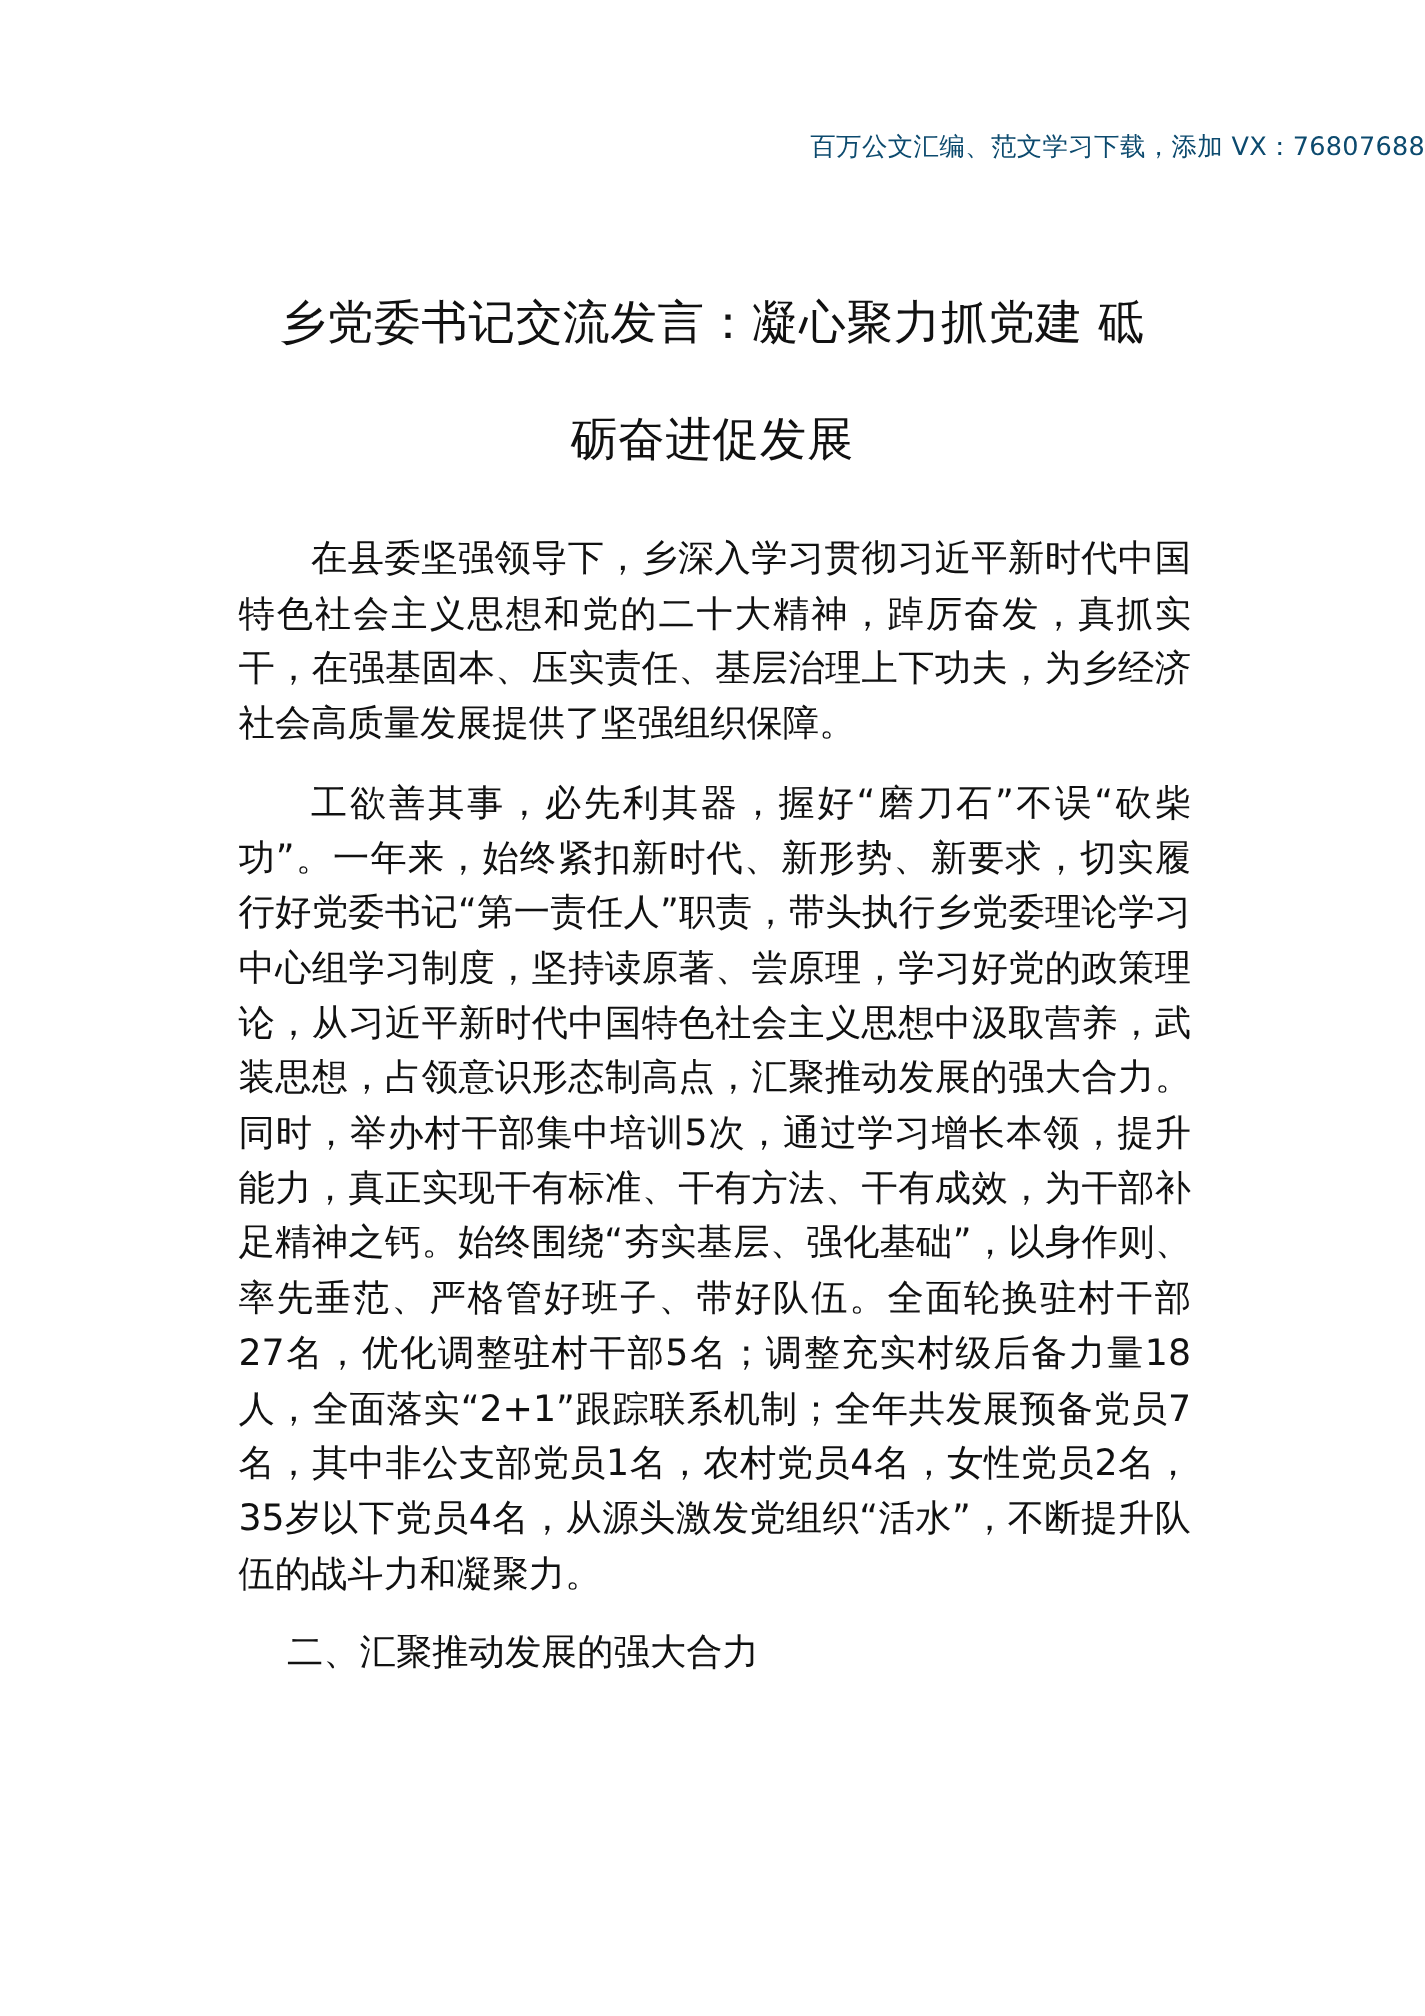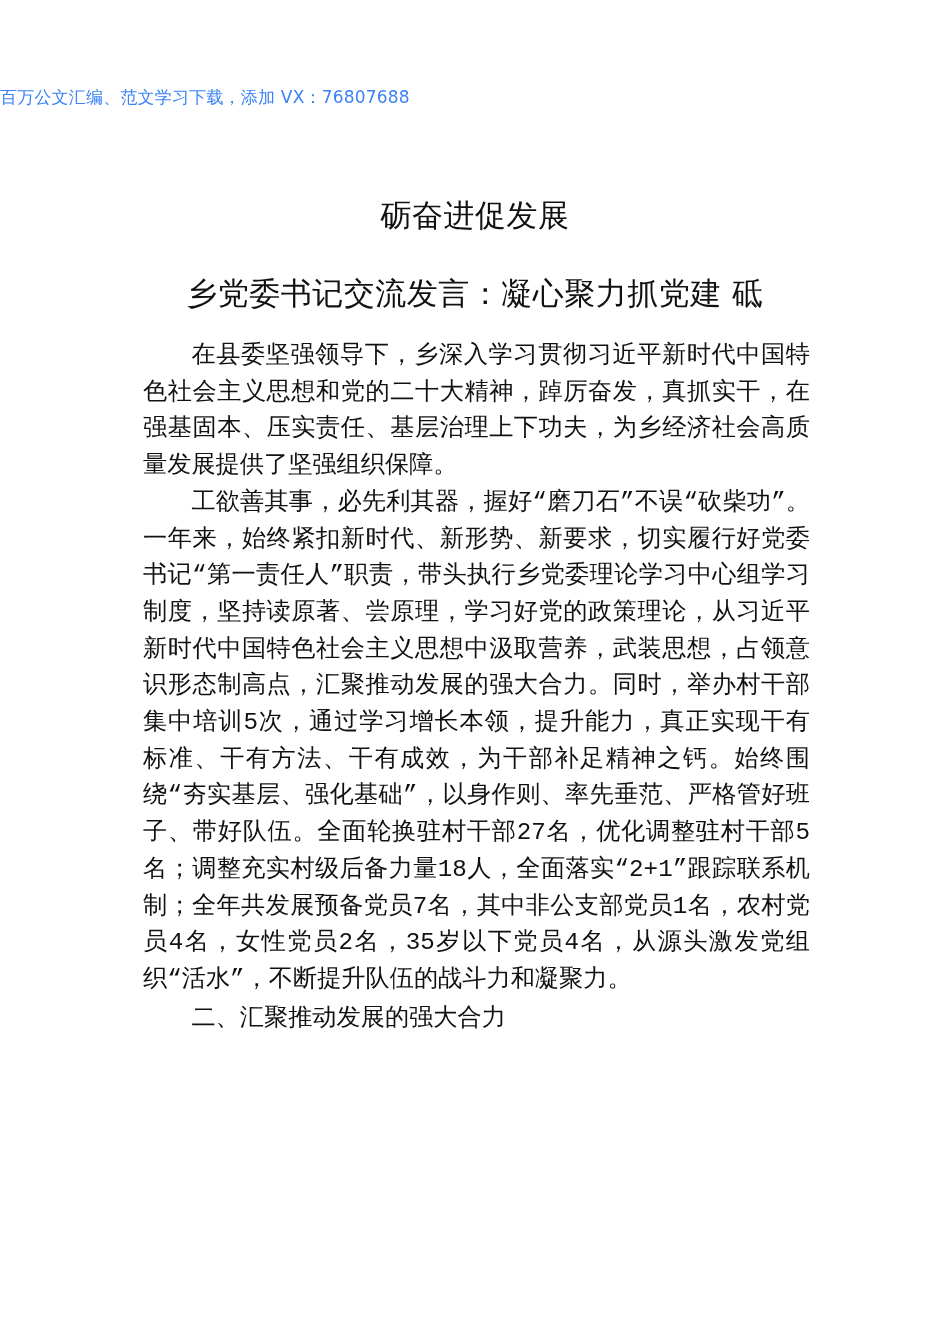--- a/index.html
+++ b/index.html
@@ -1,33 +1,33 @@
 <!DOCTYPE html>
 <html><head>
   <meta charset="utf-8">
   <style>
     html, body { margin: 0; padding: 0; background: #ffffff; }
     body { width: 950px; height: 1344px; position: relative; overflow: hidden;
       font-family: "DejaVu Sans", "Liberation Sans", sans-serif; color: #111; }
-    .header-note { position: absolute; top: 86px; left: 0; width: 950px; text-align: left;
-      font-size: 17px; color: #3b82f6; letter-spacing: 0.2px; }
+    .header-note { position: absolute; top: 86px; left: 0; width: 950px; text-align: right;
+      font-size: 17px; color: #0c4a6e; letter-spacing: 0.2px; }
     .title { position: absolute; top: 176px; left: 130px; width: 690px; text-align: center;
       font-size: 31px; line-height: 78px; color: #111; letter-spacing: 0.5px; }
     .body-text { position: absolute; top: 338px; left: 143px; width: 667px;
       font-size: 24.2px; line-height: 36.7px; color: #111; text-align: justify; }
-    .para { margin: 0; text-indent: 2em; font-family: Liberation Mono, monospace; }
+    .para { margin: 16px; text-indent: 2em; }
     .heading { margin: 0; text-indent: 2em; }
   </style>
 </head>
 <body>
 
 <div class="header-note">百万公文汇编、范文学习下载，添加 VX：76807688</div>
 
 <div class="title">
+  <div>乡党委书记交流发言：凝心聚力抓党建 砥</div>
   <div>砺奋进促发展</div>
-  <div>乡党委书记交流发言：凝心聚力抓党建 砥</div>
 </div>
 
 <div class="body-text">
   <p class="para">在县委坚强领导下，乡深入学习贯彻习近平新时代中国特色社会主义思想和党的二十大精神，踔厉奋发，真抓实干，在强基固本、压实责任、基层治理上下功夫，为乡经济社会高质量发展提供了坚强组织保障。</p>
   <p class="para">工欲善其事，必先利其器，握好“磨刀石”不误“砍柴功”。一年来，始终紧扣新时代、新形势、新要求，切实履行好党委书记“第一责任人”职责，带头执行乡党委理论学习中心组学习制度，坚持读原著、尝原理，学习好党的政策理论，从习近平新时代中国特色社会主义思想中汲取营养，武装思想，占领意识形态制高点，汇聚推动发展的强大合力。同时，举办村干部集中培训5次，通过学习增长本领，提升能力，真正实现干有标准、干有方法、干有成效，为干部补足精神之钙。始终围绕“夯实基层、强化基础”，以身作则、率先垂范、严格管好班子、带好队伍。全面轮换驻村干部27名，优化调整驻村干部5名；调整充实村级后备力量18人，全面落实“2+1”跟踪联系机制；全年共发展预备党员7名，其中非公支部党员1名，农村党员4名，女性党员2名，35岁以下党员4名，从源头激发党组织“活水”，不断提升队伍的战斗力和凝聚力。</p>
   <p class="heading">二、汇聚推动发展的强大合力</p>
 </div>
 
 </body></html>

